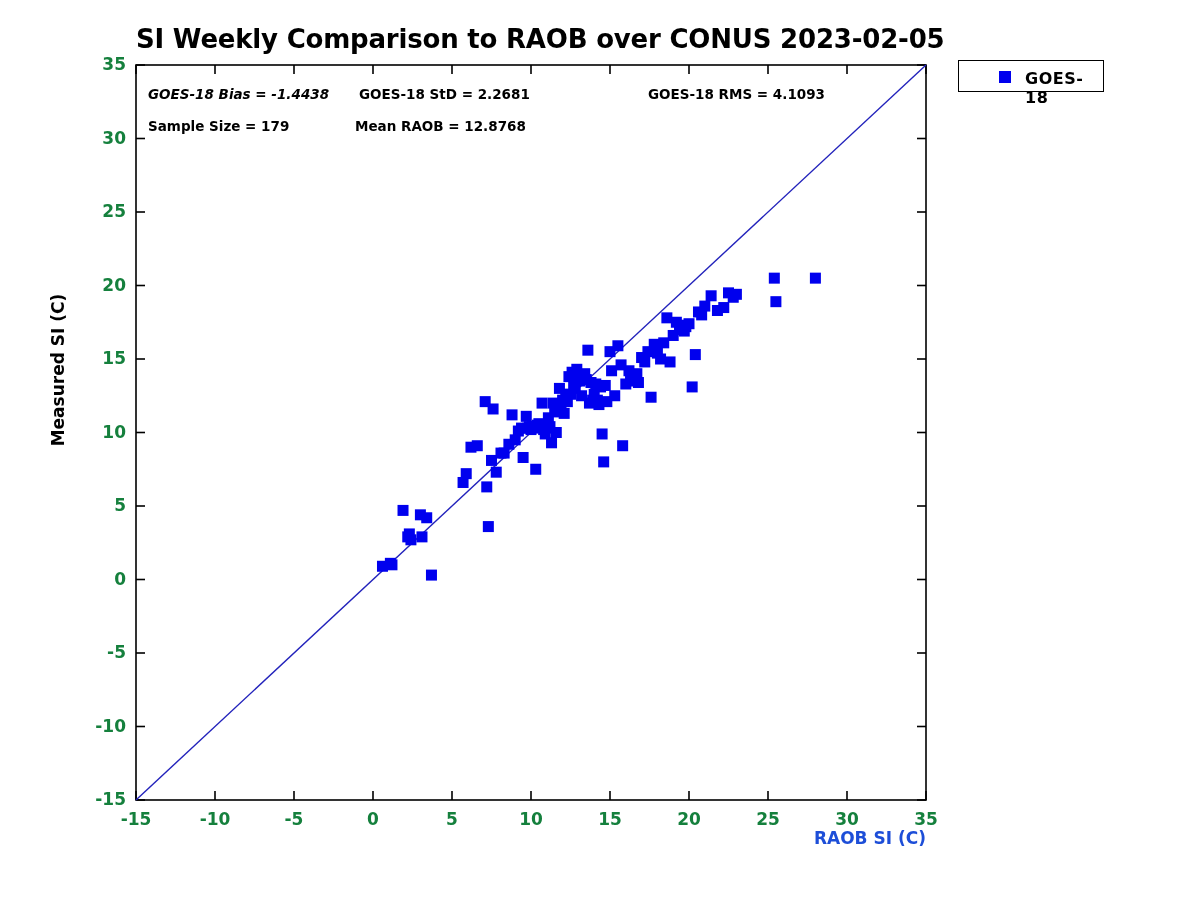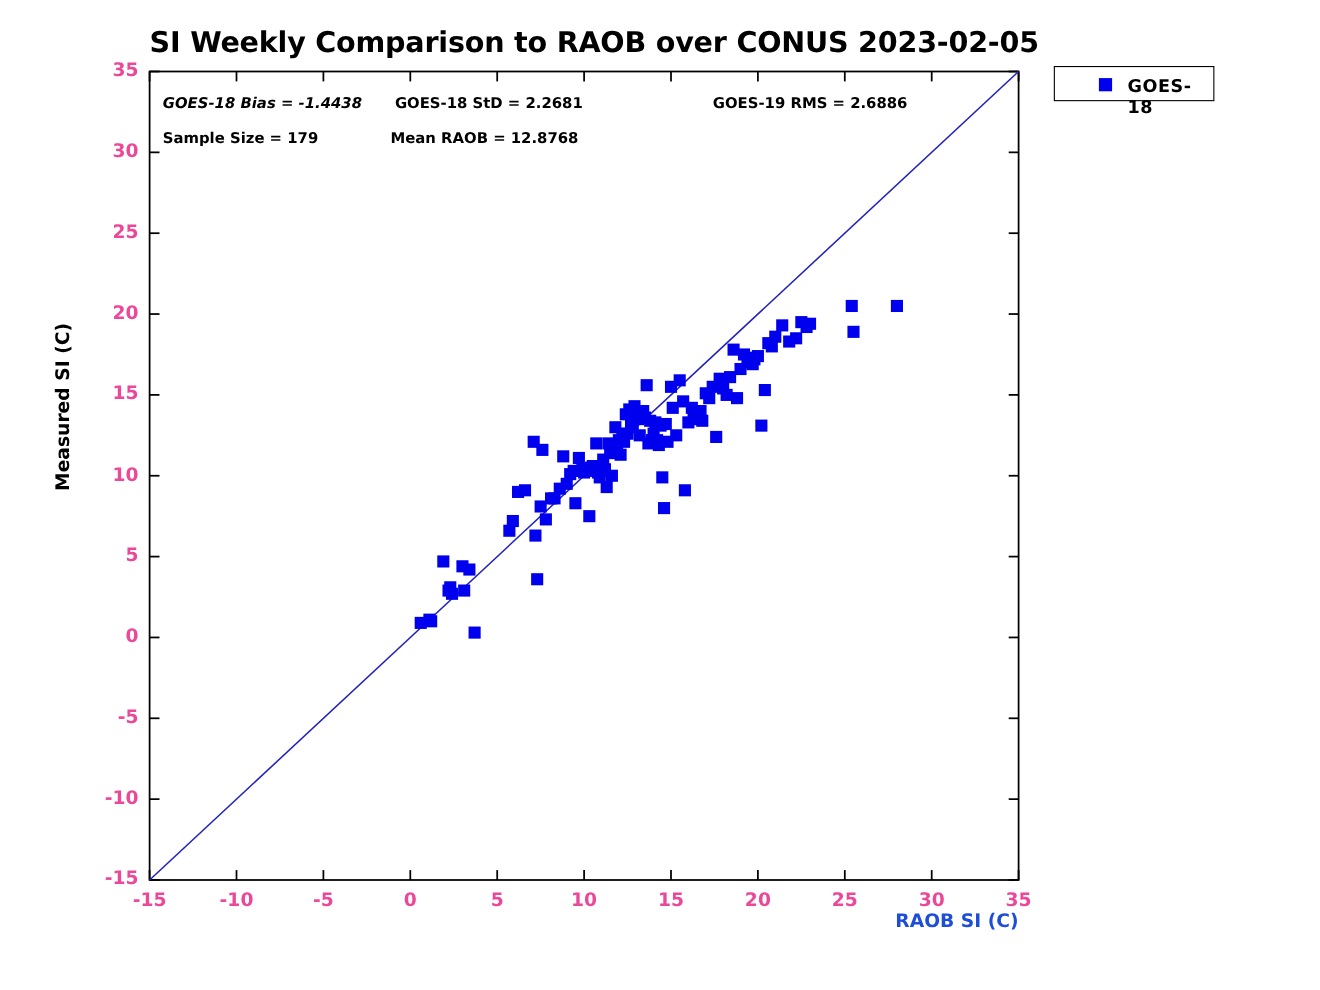--- a/index.html
+++ b/index.html
@@ -64,21 +64,21 @@
     font-size: 17px;
     font-weight: bold;
     color: #000000;
     transform: rotate(-90deg);
     transform-origin: center center;
   }
   .tick-label {
     position: absolute;
     font-size: 17px;
     font-weight: bold;
-    color: #ec4899;
+    color: #15803d;
     white-space: nowrap;
   }
   .tick-label-x {
     text-align: center;
     width: 60px;
   }
   .tick-label-y {
     text-align: right;
     width: 60px;
   }
@@ -113,21 +113,21 @@
 </style>
 </head>
 <body>
 
 <div id="figure">
 
   <div class="chart-title">SI Weekly Comparison to RAOB over CONUS 2023-02-05</div>
 
   <div class="stat-line stat-bias">GOES-18 Bias = -1.4438</div>
   <div class="stat-line stat-std">GOES-18 StD = 2.2681</div>
-  <div class="stat-line stat-rms">GOES-19 RMS = 2.6886</div>
+  <div class="stat-line stat-rms">GOES-18 RMS = 4.1093</div>
   <div class="stat-line stat-ss">Sample Size = 179</div>
   <div class="stat-line stat-mean">Mean RAOB = 12.8768</div>
 
   <svg class="plot" width="1200" height="900">
     <g id="plot-group">
         <rect x="136" y="65" width="790" height="735" fill="none" stroke="#000000" stroke-width="1.6"></rect>
         <line x1="136" y1="800" x2="136" y2="791" stroke="#000000" stroke-width="1.6"></line>
         <line x1="136" y1="65" x2="136" y2="74" stroke="#000000" stroke-width="1.6"></line>
         <line x1="215" y1="800" x2="215" y2="791" stroke="#000000" stroke-width="1.6"></line>
         <line x1="215" y1="65" x2="215" y2="74" stroke="#000000" stroke-width="1.6"></line>

